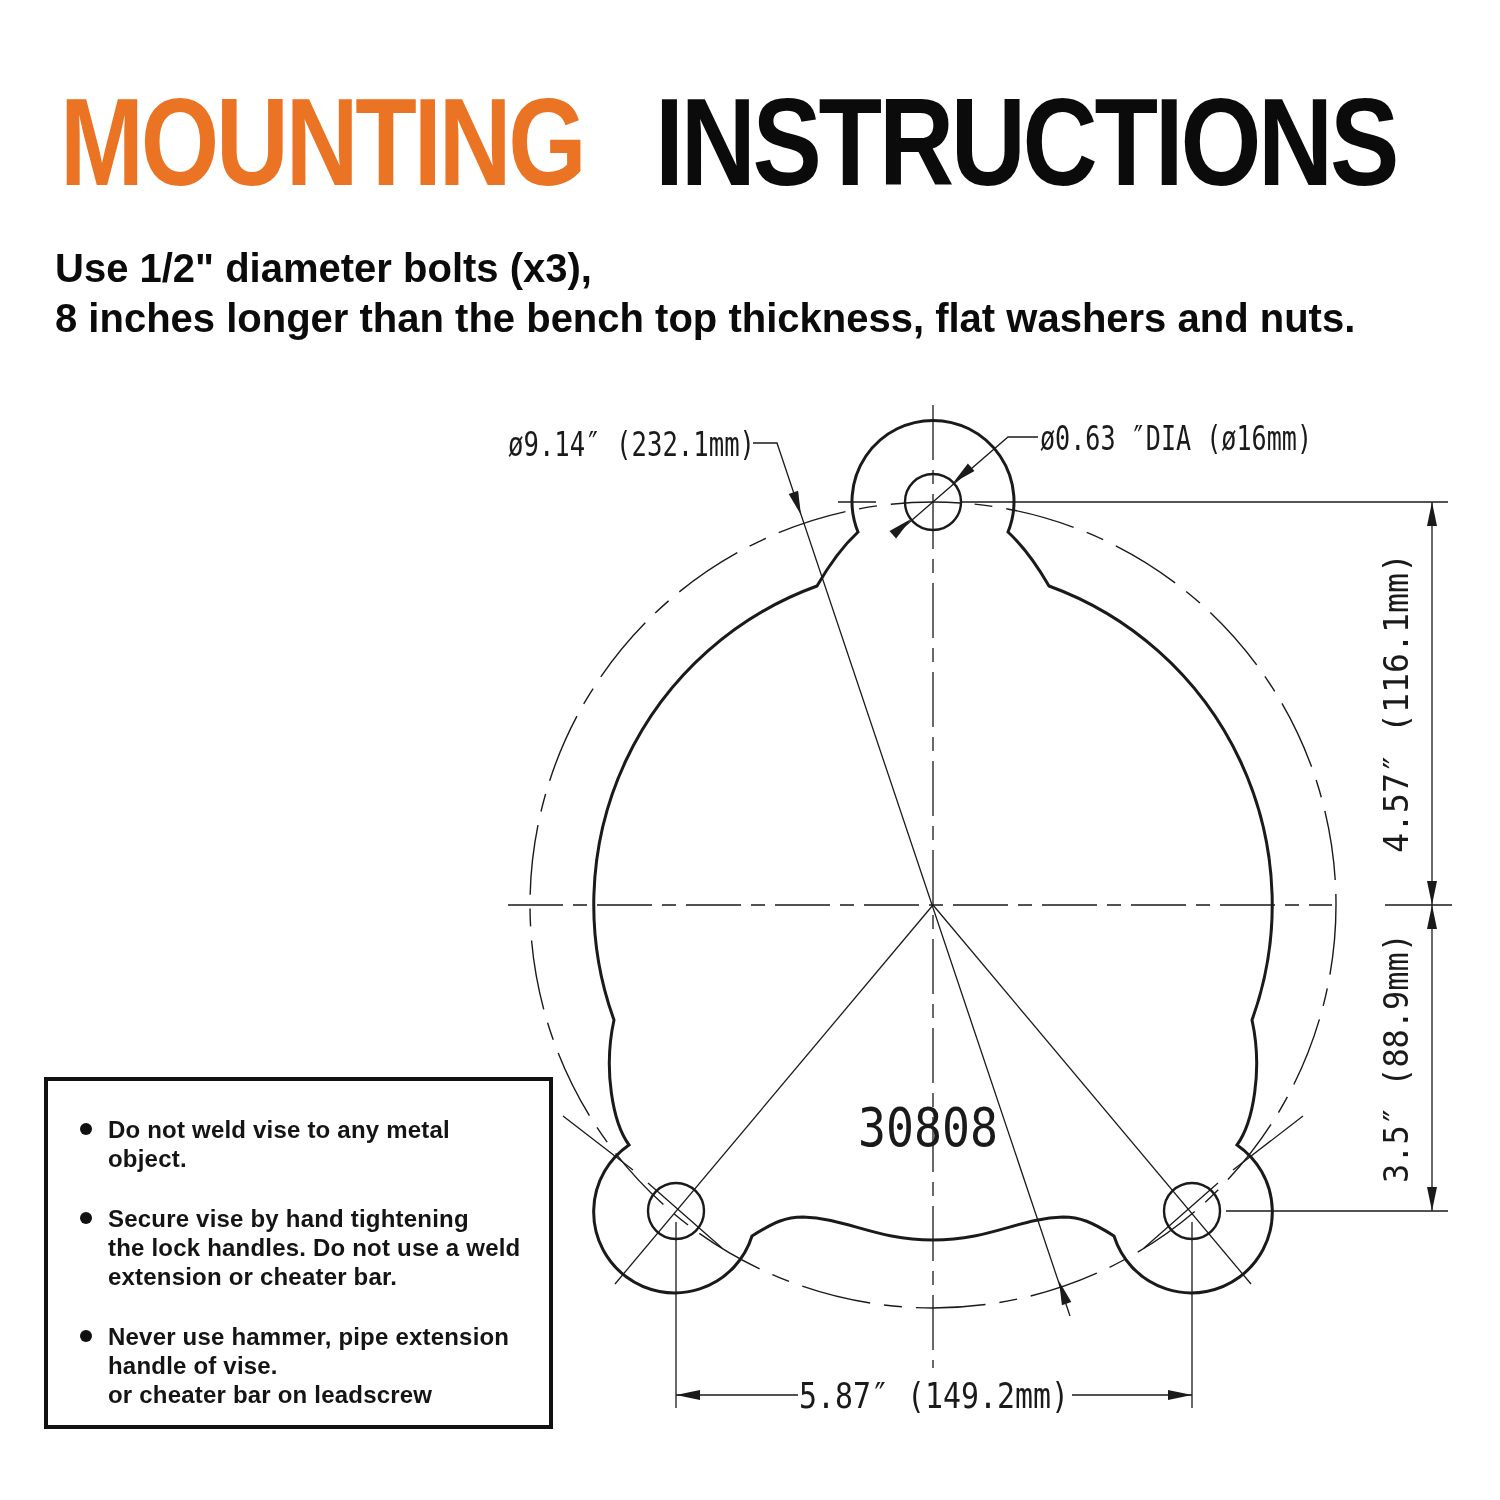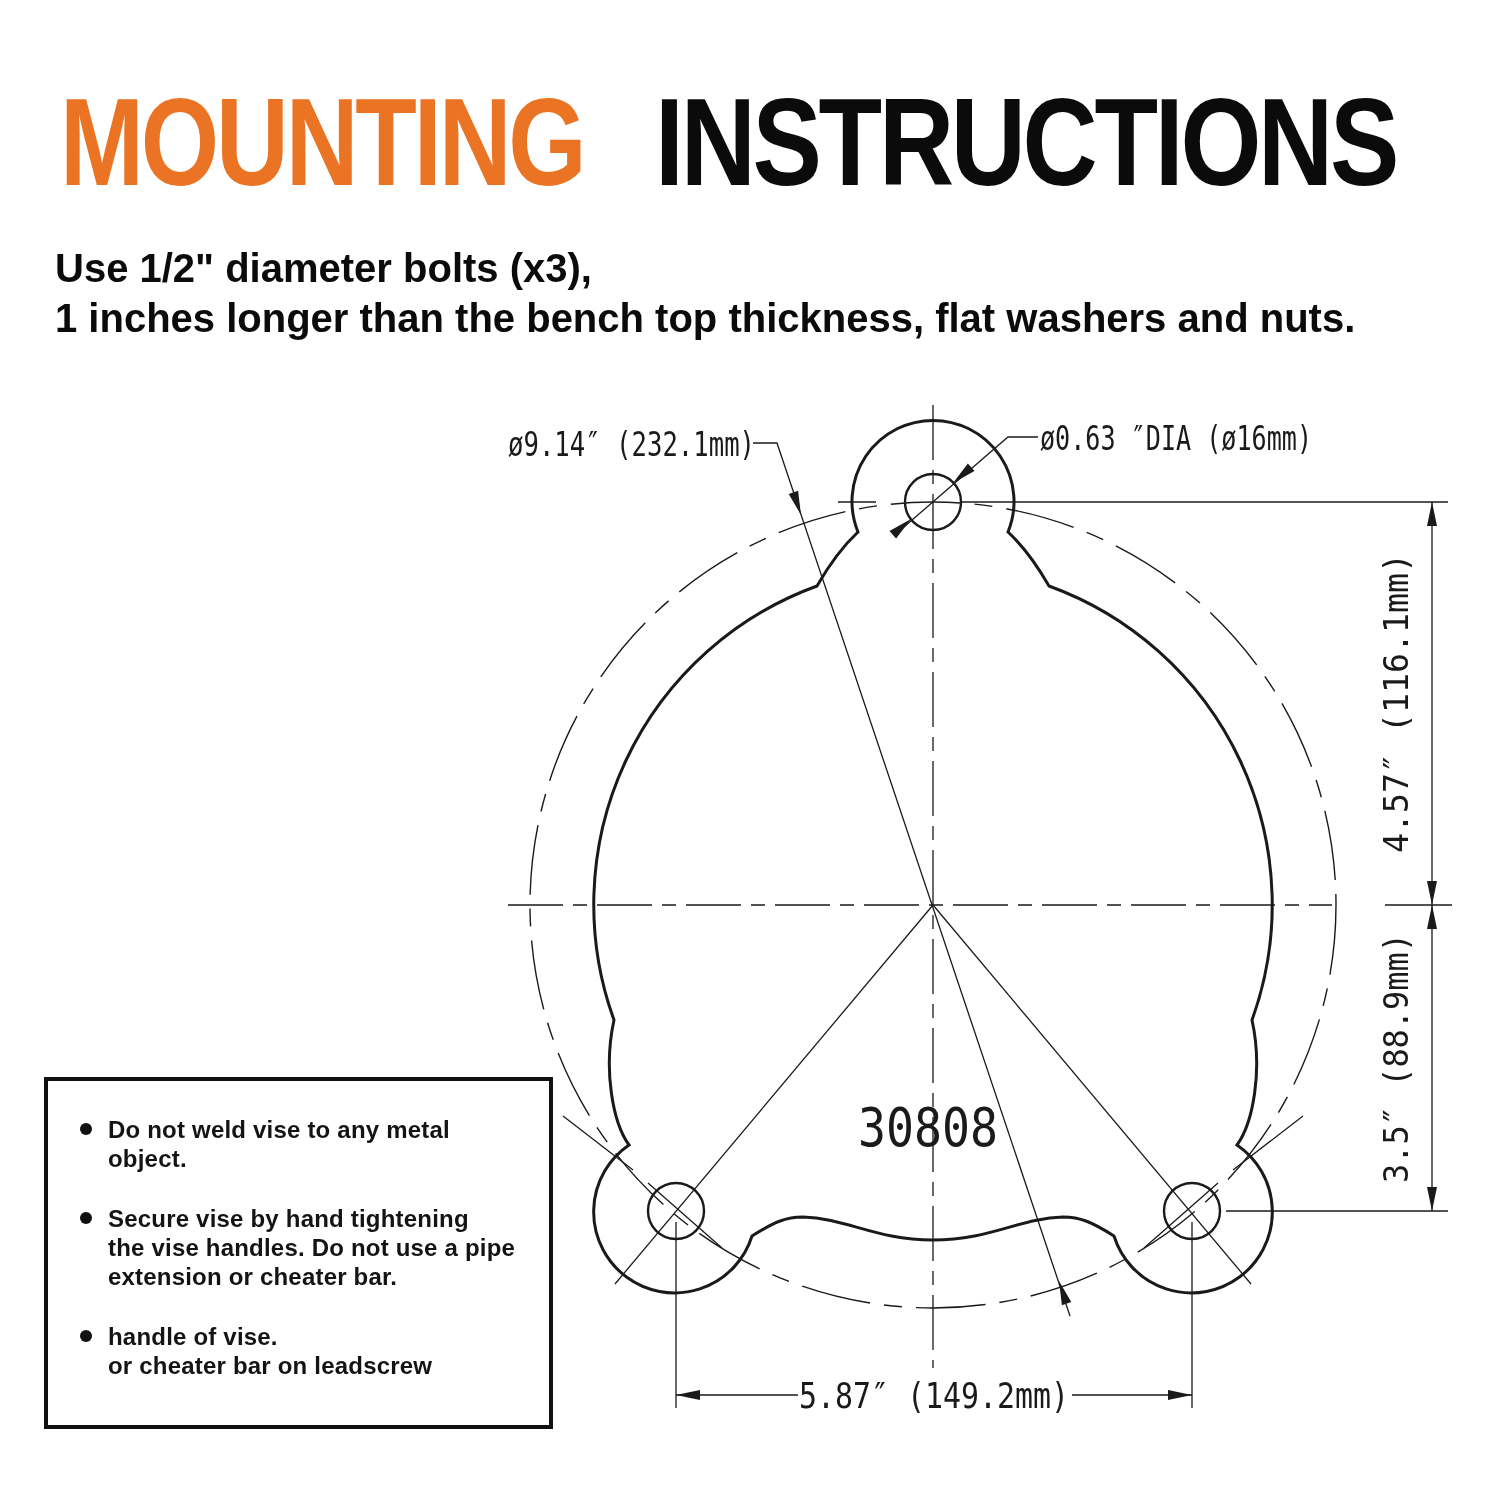--- a/index.html
+++ b/index.html
@@ -36,21 +36,21 @@
 
 <div id="stage">
 
   <div id="title">
     <span id="title-word1" class="tword">MOUNTING</span>
     <span id="title-word2" class="tword">INSTRUCTIONS</span>
   </div>
 
   <div id="subtitle">
     <div>Use 1/2" diameter bolts (x3),</div>
-    <div>1 inches longer than the bench top thickness, flat washers and nuts.</div>
+    <div>8 inches longer than the bench top thickness, flat washers and nuts.</div>
   </div>
 
   <svg id="drawing" width="1500" height="1500" viewBox="0 0 1500 1500" xmlns="http://www.w3.org/2000/svg">
 
     <circle class="boltcircle" cx="933" cy="905" r="403"></circle>
 
     <path class="plate" d="
       M 817,586
       C 832,560 844,545 858,532
       A 81 81 0 1 1 1008,532
@@ -117,26 +117,27 @@
     <div class="note-item">
       <span class="bullet"></span>
       <div class="note-lines">
         <div>Do not weld vise to any metal object.</div>
       </div>
     </div>
     <div class="note-item">
       <span class="bullet"></span>
       <div class="note-lines">
         <div>Secure vise by hand tightening</div>
-        <div>the vise handles. Do not use a pipe</div>
+        <div>the lock handles. Do not use a weld</div>
         <div>extension or cheater bar.</div>
       </div>
     </div>
     <div class="note-item">
       <span class="bullet"></span>
       <div class="note-lines">
+        <div>Never use hammer, pipe extension</div>
         <div>handle of vise.</div>
         <div>or cheater bar on leadscrew</div>
       </div>
     </div>
   </div>
 
 </div>
 
 </body></html>

